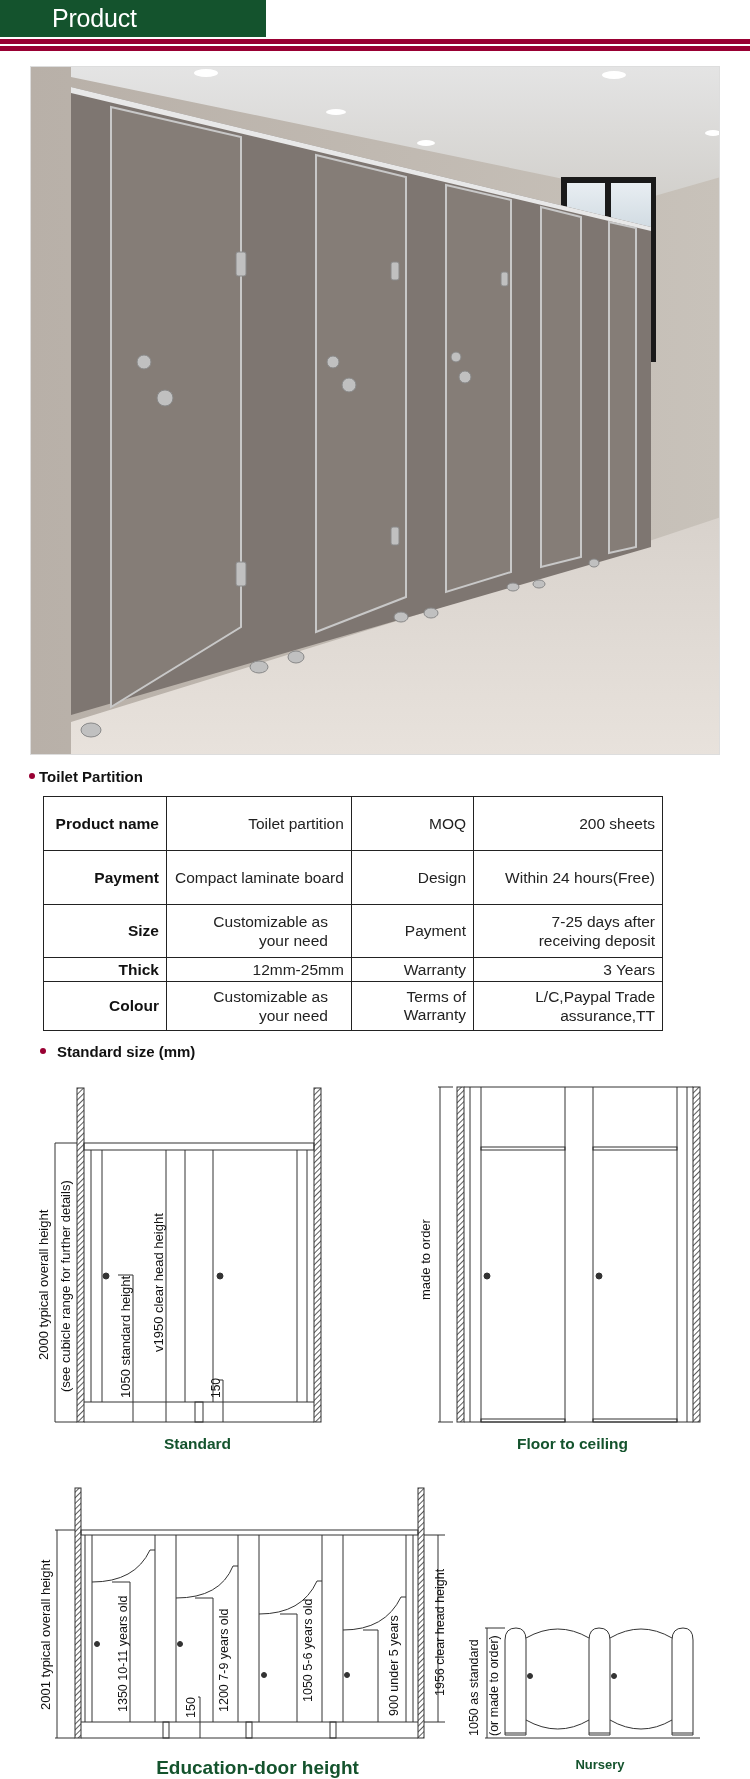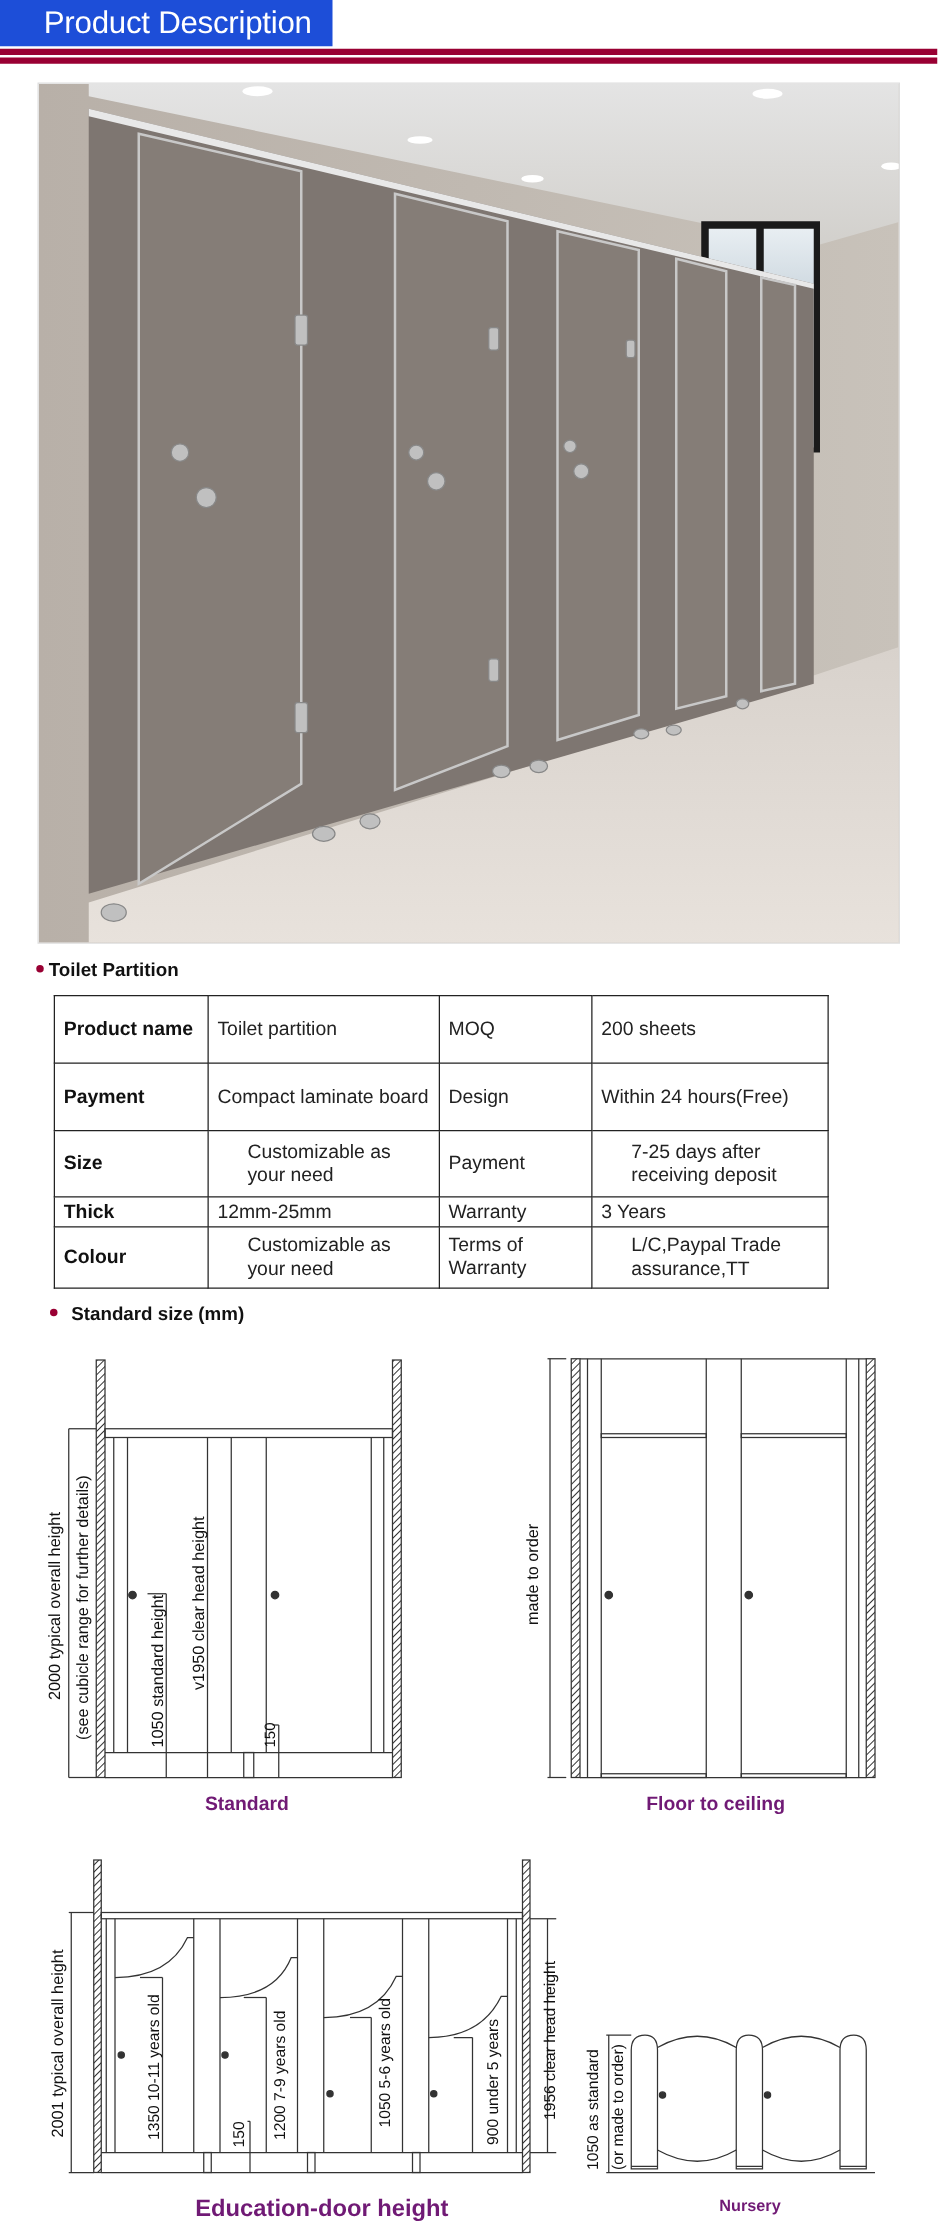--- a/index.html
+++ b/index.html
@@ -1,22 +1,22 @@
 <!DOCTYPE html>
 <html><head>
 <meta charset="utf-8">
 <style>
   * { box-sizing: border-box; margin: 0; padding: 0; }
   html, body { width: 750px; height: 1779px; background: #ffffff; overflow: hidden; }
   body { position: relative; font-family: "Liberation Sans", sans-serif; color: #111; }
 
   .header-tab {
     position: absolute; left: 0; top: 0; width: 266px; height: 37px;
-    background: #1d4ed8; color: #fff; font-size: 25px; line-height: 37px;
-    padding-left: 35px; letter-spacing: -0.2px;
+    background: #14532d; color: #fff; font-size: 25px; line-height: 37px;
+    padding-left: 52px; letter-spacing: -0.2px;
   }
   .rule { position: absolute; left: 0; width: 750px; background: #990033; }
   .rule.r1 { top: 39px; height: 5px; }
   .rule.r2 { top: 46px; height: 5px; }
 
   .photo {
     position: absolute; left: 30px; top: 66px; width: 690px; height: 689px;
     overflow: hidden; border: 1px solid #ddd;
   }
   .photo svg { display: block; }
@@ -27,39 +27,39 @@
   .bullet-heading .dot {
     display: inline-block; width: 6px; height: 6px; border-radius: 50%;
     background: #990033; vertical-align: middle; margin-right: 4px; position: relative; top: -2px;
   }
   .h-partition { left: 29px; top: 768px; }
   .h-standard { left: 40px; top: 1043px; }
   .h-standard .dot { margin-right: 11px; }
 
   table.spec {
     position: absolute; left: 43px; top: 796px; width: 620px;
-    border-collapse: collapse; font-size: 15.5px;
+    border-collapse: collapse; font-size: 15.5px; text-align: right;
   }
   table.spec td { border: 1.5px solid #222; vertical-align: middle; padding: 0 7px; color: #222; }
   table.spec td.key { font-weight: bold; color: #111; }
   table.spec td.k1 { width: 145px; }
   table.spec td.v1 { width: 193px; }
   table.spec td.k2 { width: 145px; }
   table.spec tr.rA { height: 54px; }
   table.spec tr.rB { height: 54px; }
   table.spec tr.rC { height: 53px; }
   table.spec tr.rD { height: 24px; }
   table.spec tr.rE { height: 49px; }
   table.spec td .ml { line-height: 19px; margin-left: 24px; }
 
   .diagram { position: absolute; }
   .diagram svg { display: block; overflow: visible; }
   .dtext { font-family: "Liberation Sans", sans-serif; fill: #111; }
   .caption {
-    position: absolute; font-weight: bold; font-size: 15.5px; color: #701a75; text-align: center;
+    position: absolute; font-weight: bold; font-size: 15.5px; color: #14532d; text-align: center;
   }
 </style>
 </head>
 <body>
 
 <div class="header-tab">
   <span>Product Description</span>
 </div>
 <div class="rule r1"></div>
 <div class="rule r2"></div>

